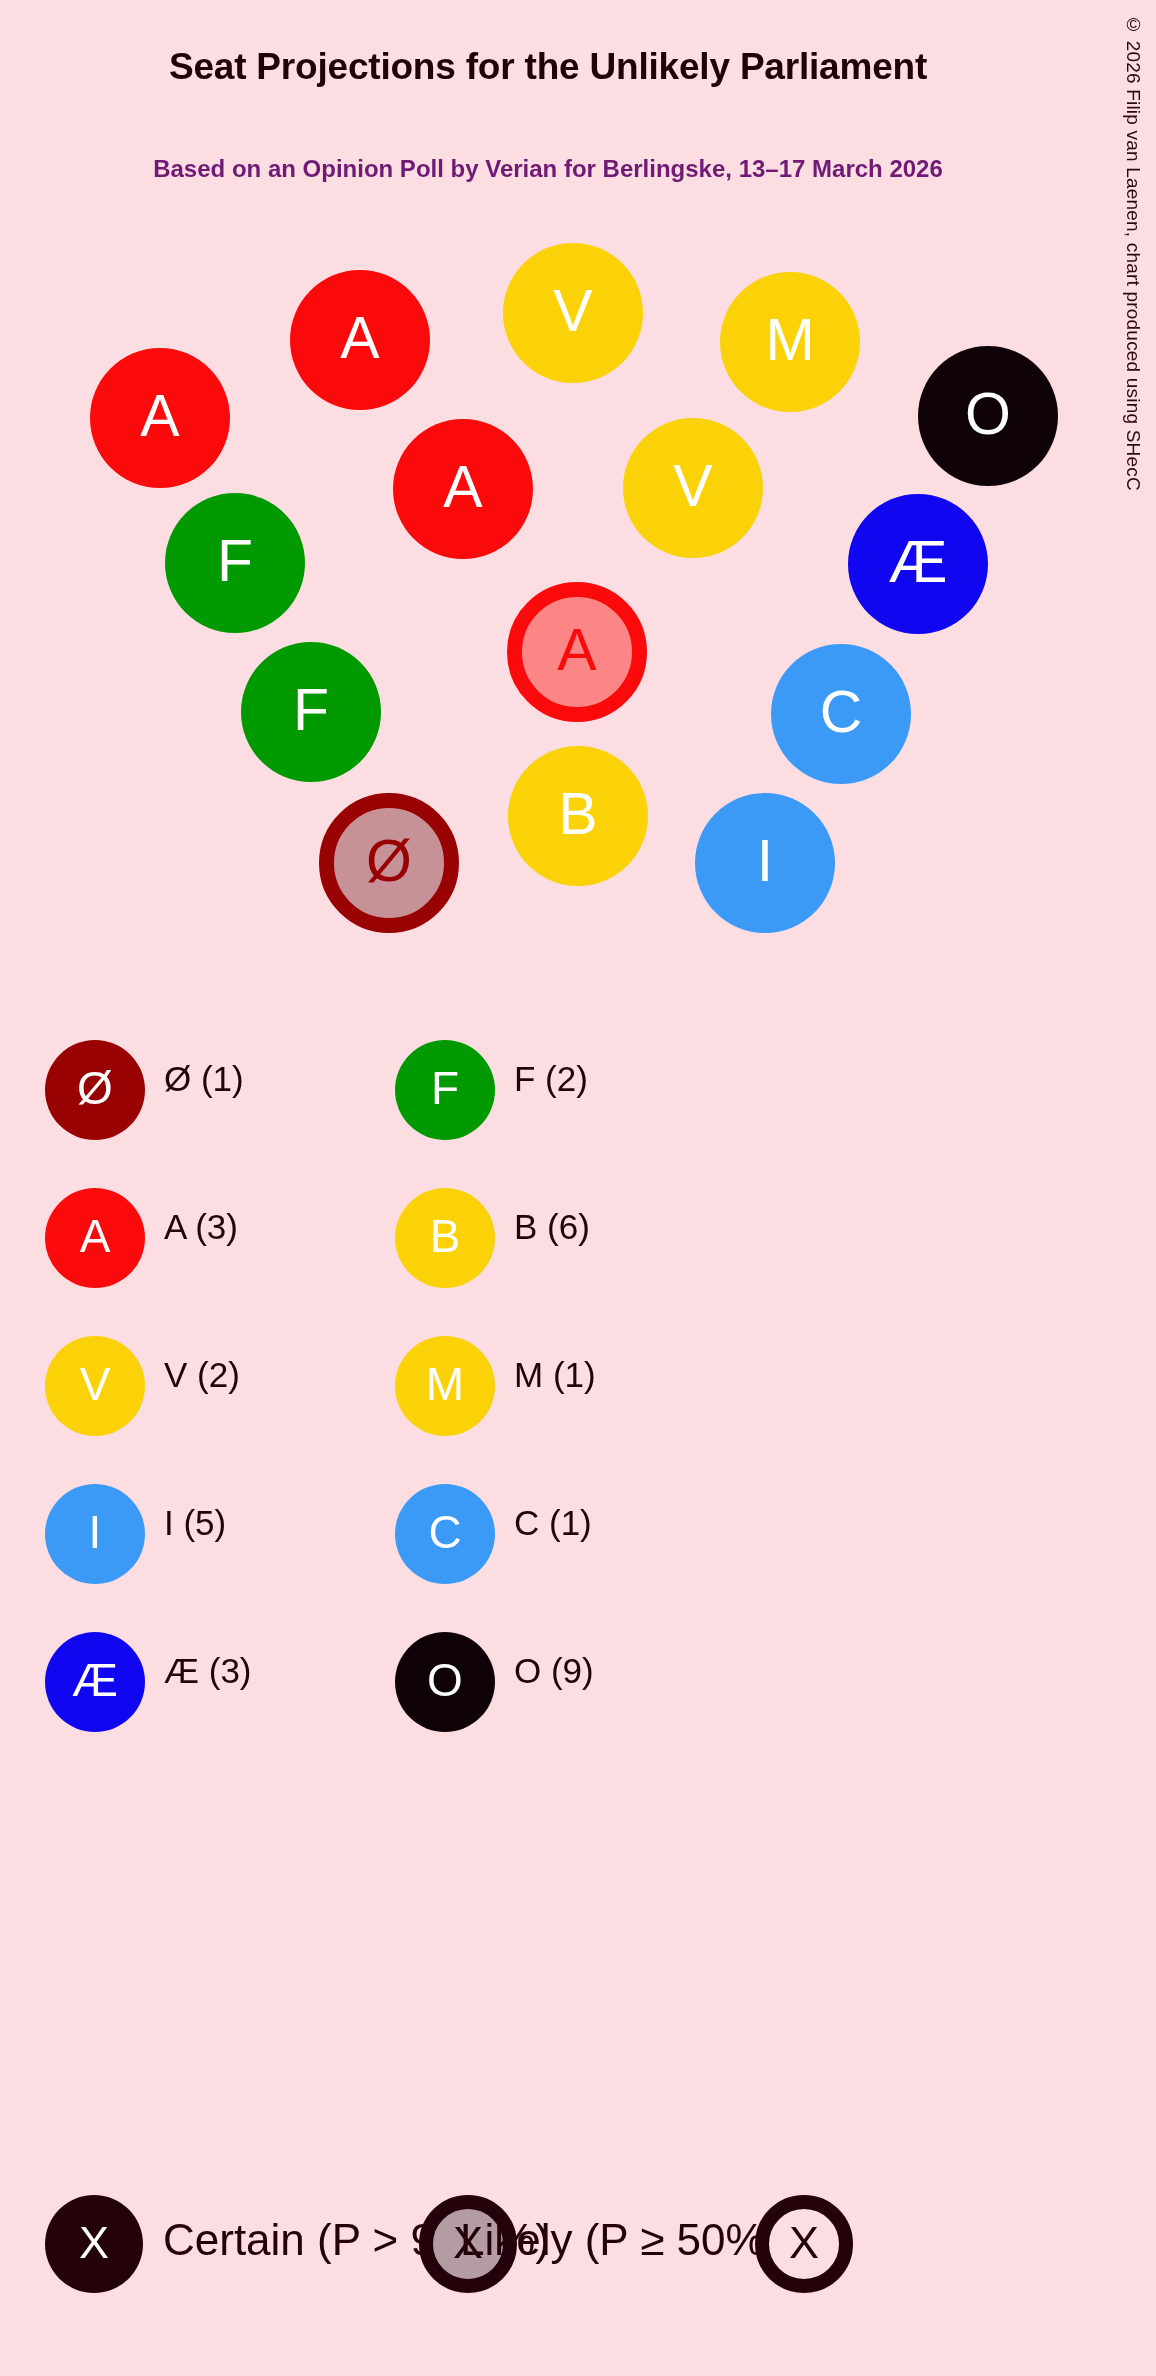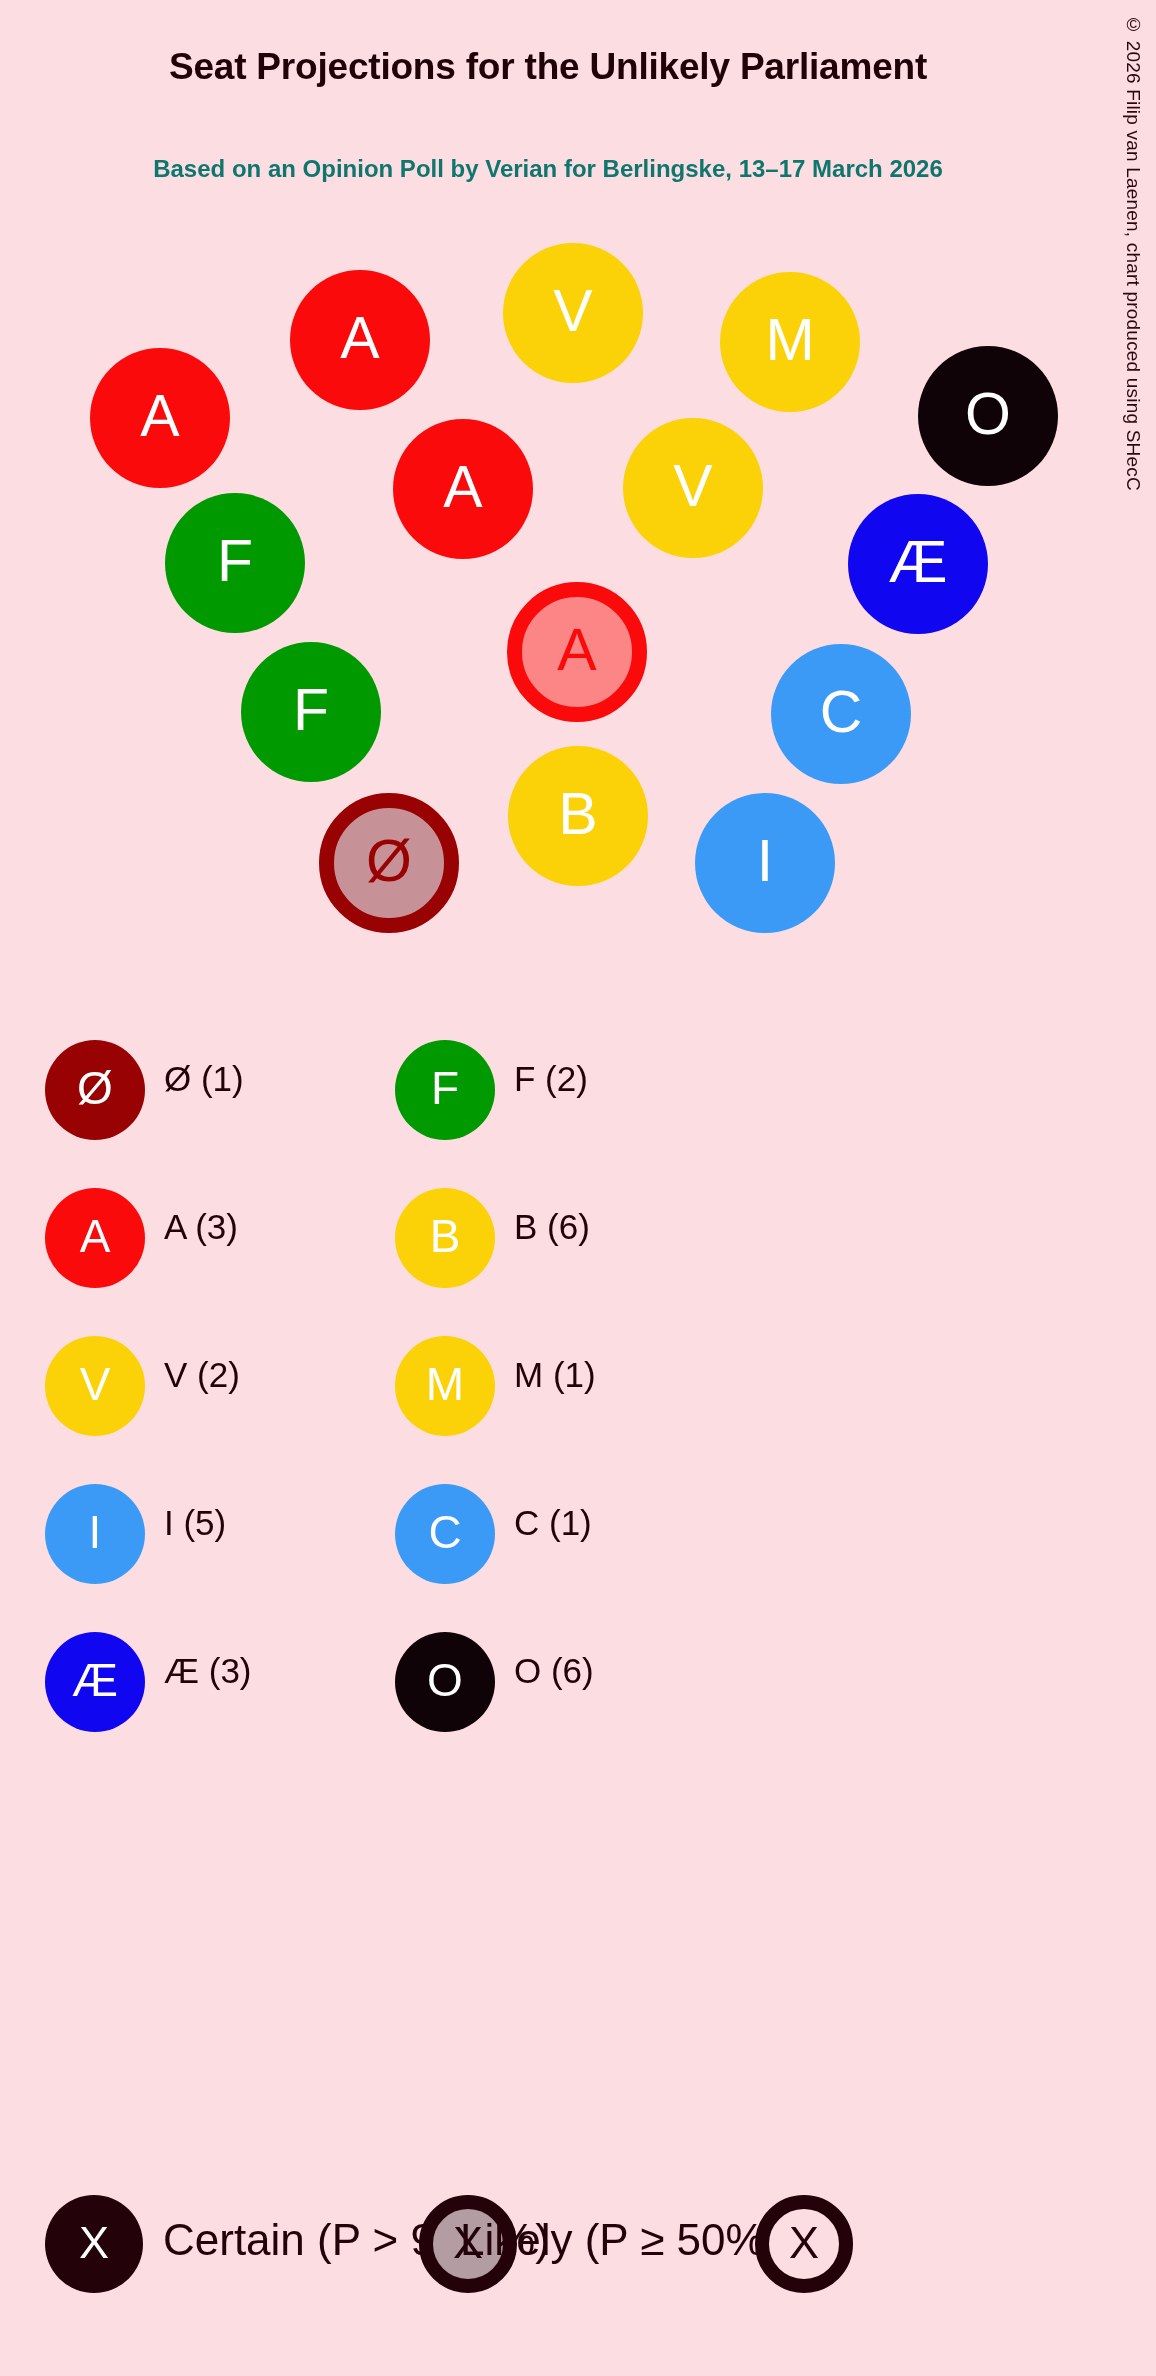--- a/index.html
+++ b/index.html
@@ -32,21 +32,21 @@
   }
   #chart-subtitle {
     position: absolute;
     left: 0;
     top: 155px;
     width: 1096px;
     text-align: center;
     font-family: "Liberation Sans", sans-serif;
     font-weight: bold;
     font-size: 24px;
-    color: #0f766e;
+    color: #701a75;
     white-space: nowrap;
   }
 
   
   #copyright {
     position: absolute;
     left: 1104px;
     top: 14px;
     width: 40px;
     height: 600px;
@@ -260,21 +260,21 @@
       <div class="legend-entry" style="left: 0px; top: 592px;">
         <div class="legend-swatch" style="background: rgb(16, 6, 240); color: rgb(255, 255, 255);">
           <span>Æ</span>
         </div>
         <div class="legend-label">Æ (3)</div>
       </div>
       <div class="legend-entry" style="left: 350px; top: 592px;">
         <div class="legend-swatch" style="background: rgb(16, 3, 8); color: rgb(255, 255, 255);">
           <span>O</span>
         </div>
-        <div class="legend-label">O (6)</div>
+        <div class="legend-label">O (9)</div>
       </div>
     </div>
 
   <div id="prob-legend">
       <div class="prob-swatch" style="left: 45px; background: rgb(35, 3, 9); color: rgb(255, 255, 255);">
         <span>X</span>
       </div>
       <div class="prob-label" style="left: 163px;">Certain (P &gt; 97.5%)</div>
       <div class="prob-swatch" style="left: 419px; background: rgb(179, 156, 162); color: rgb(35, 3, 9); border: 14px solid rgb(35, 3, 9);">
         <span>X</span>

